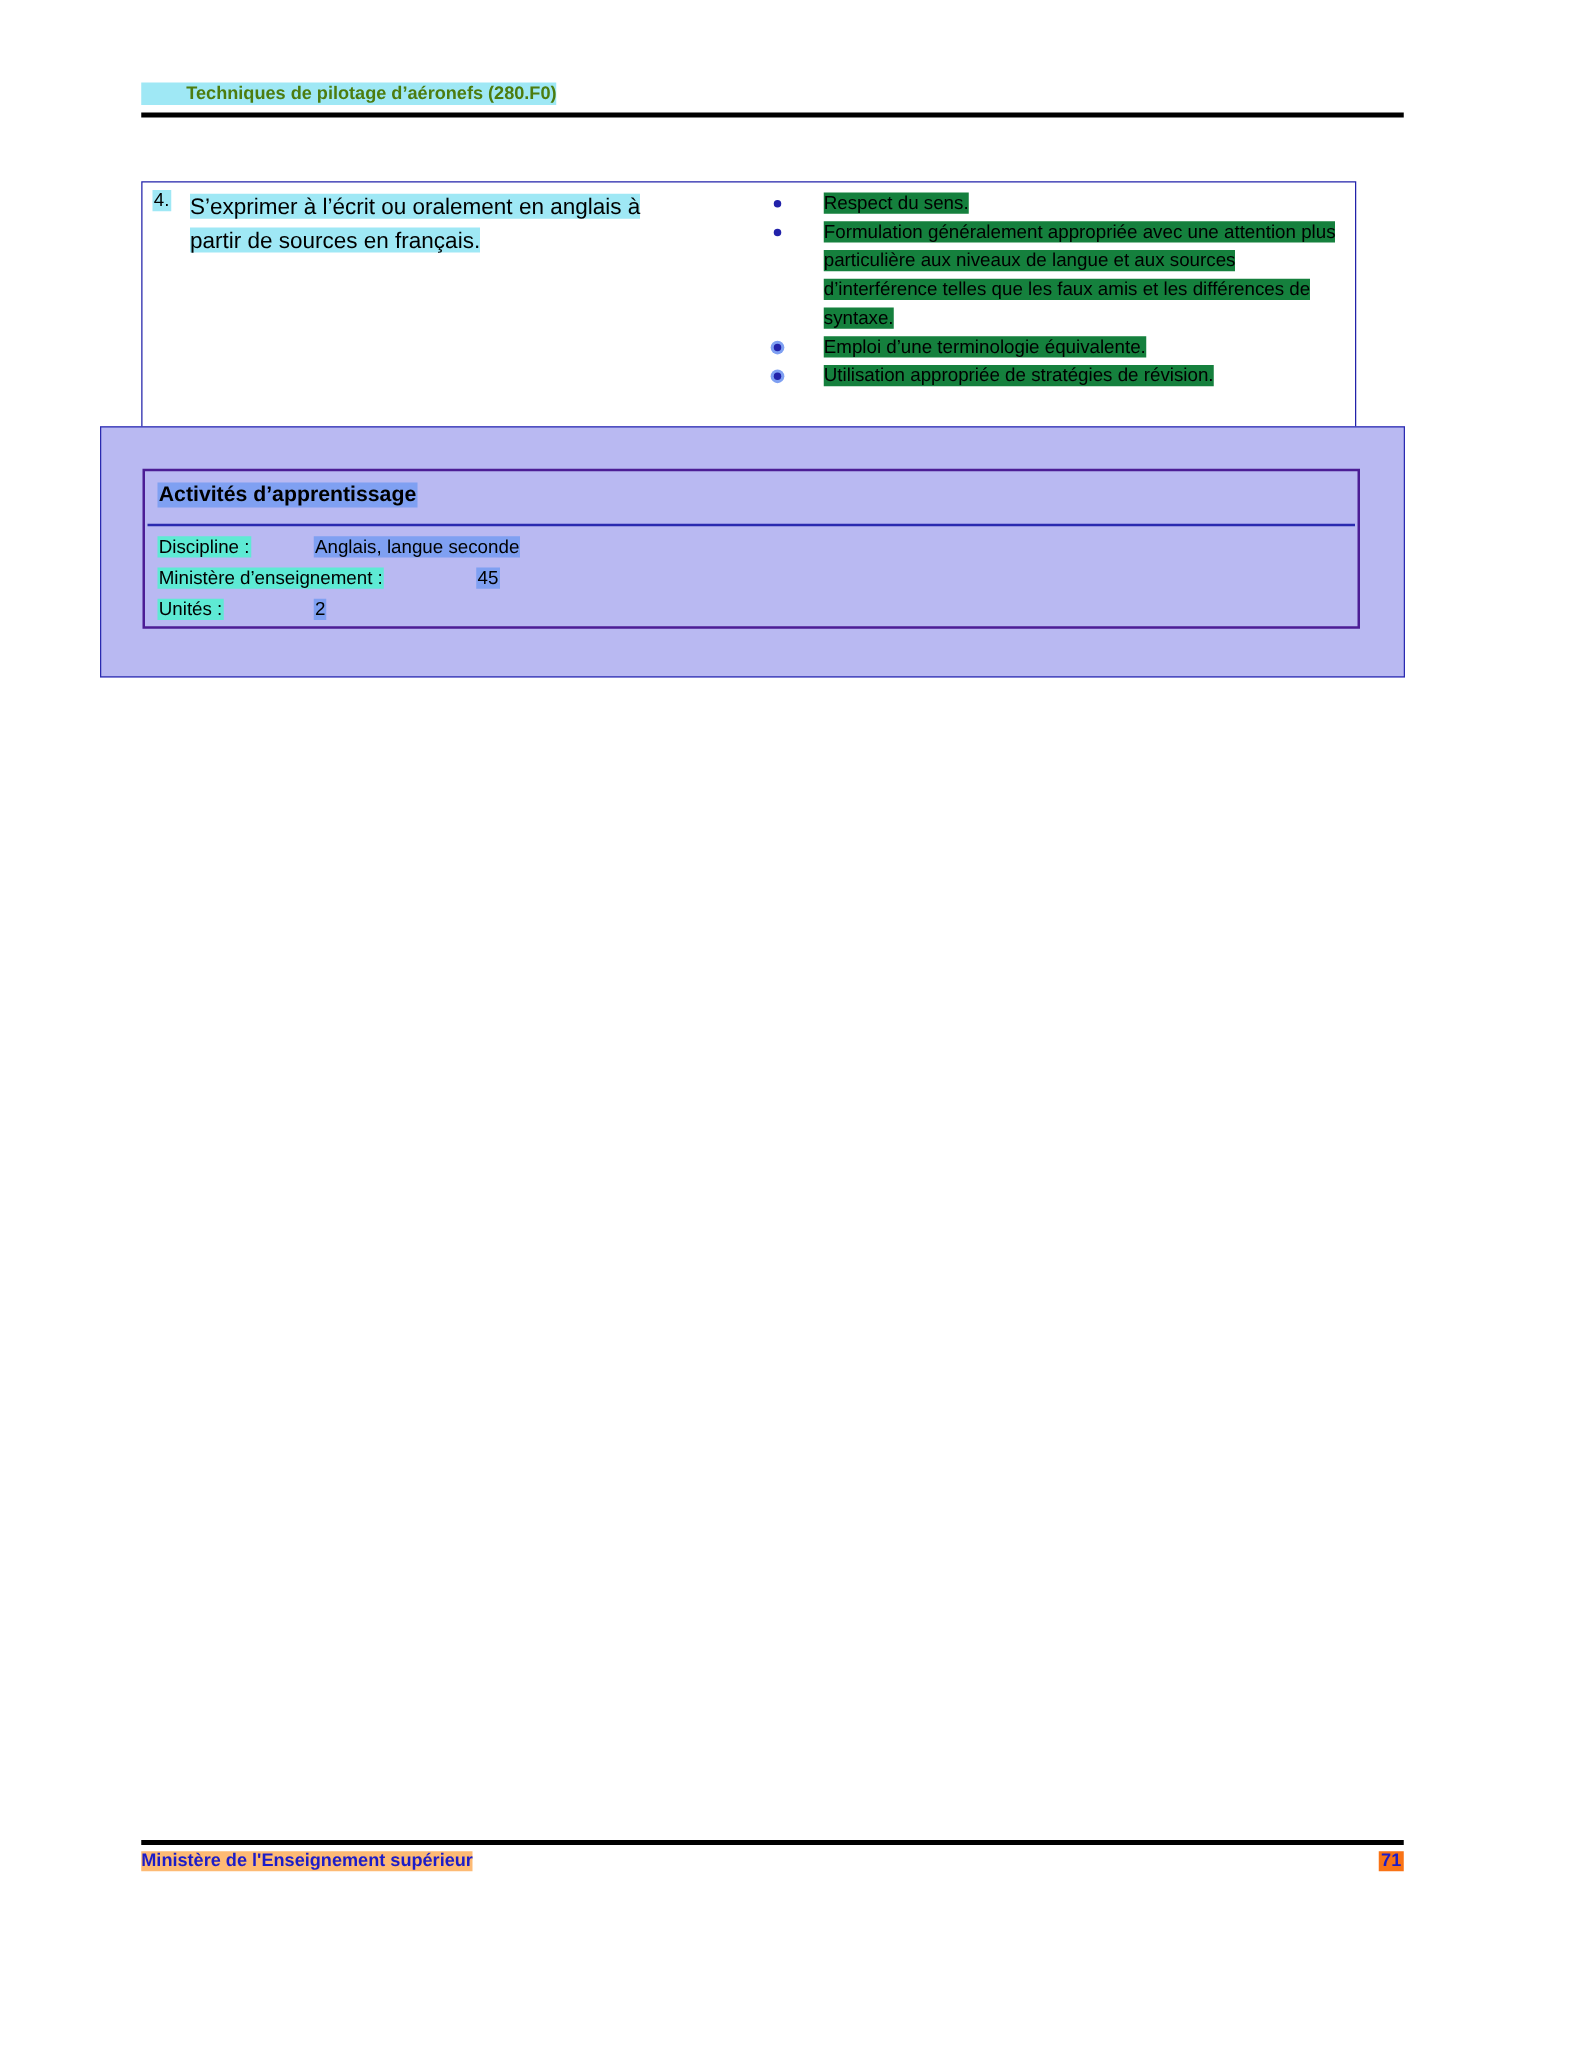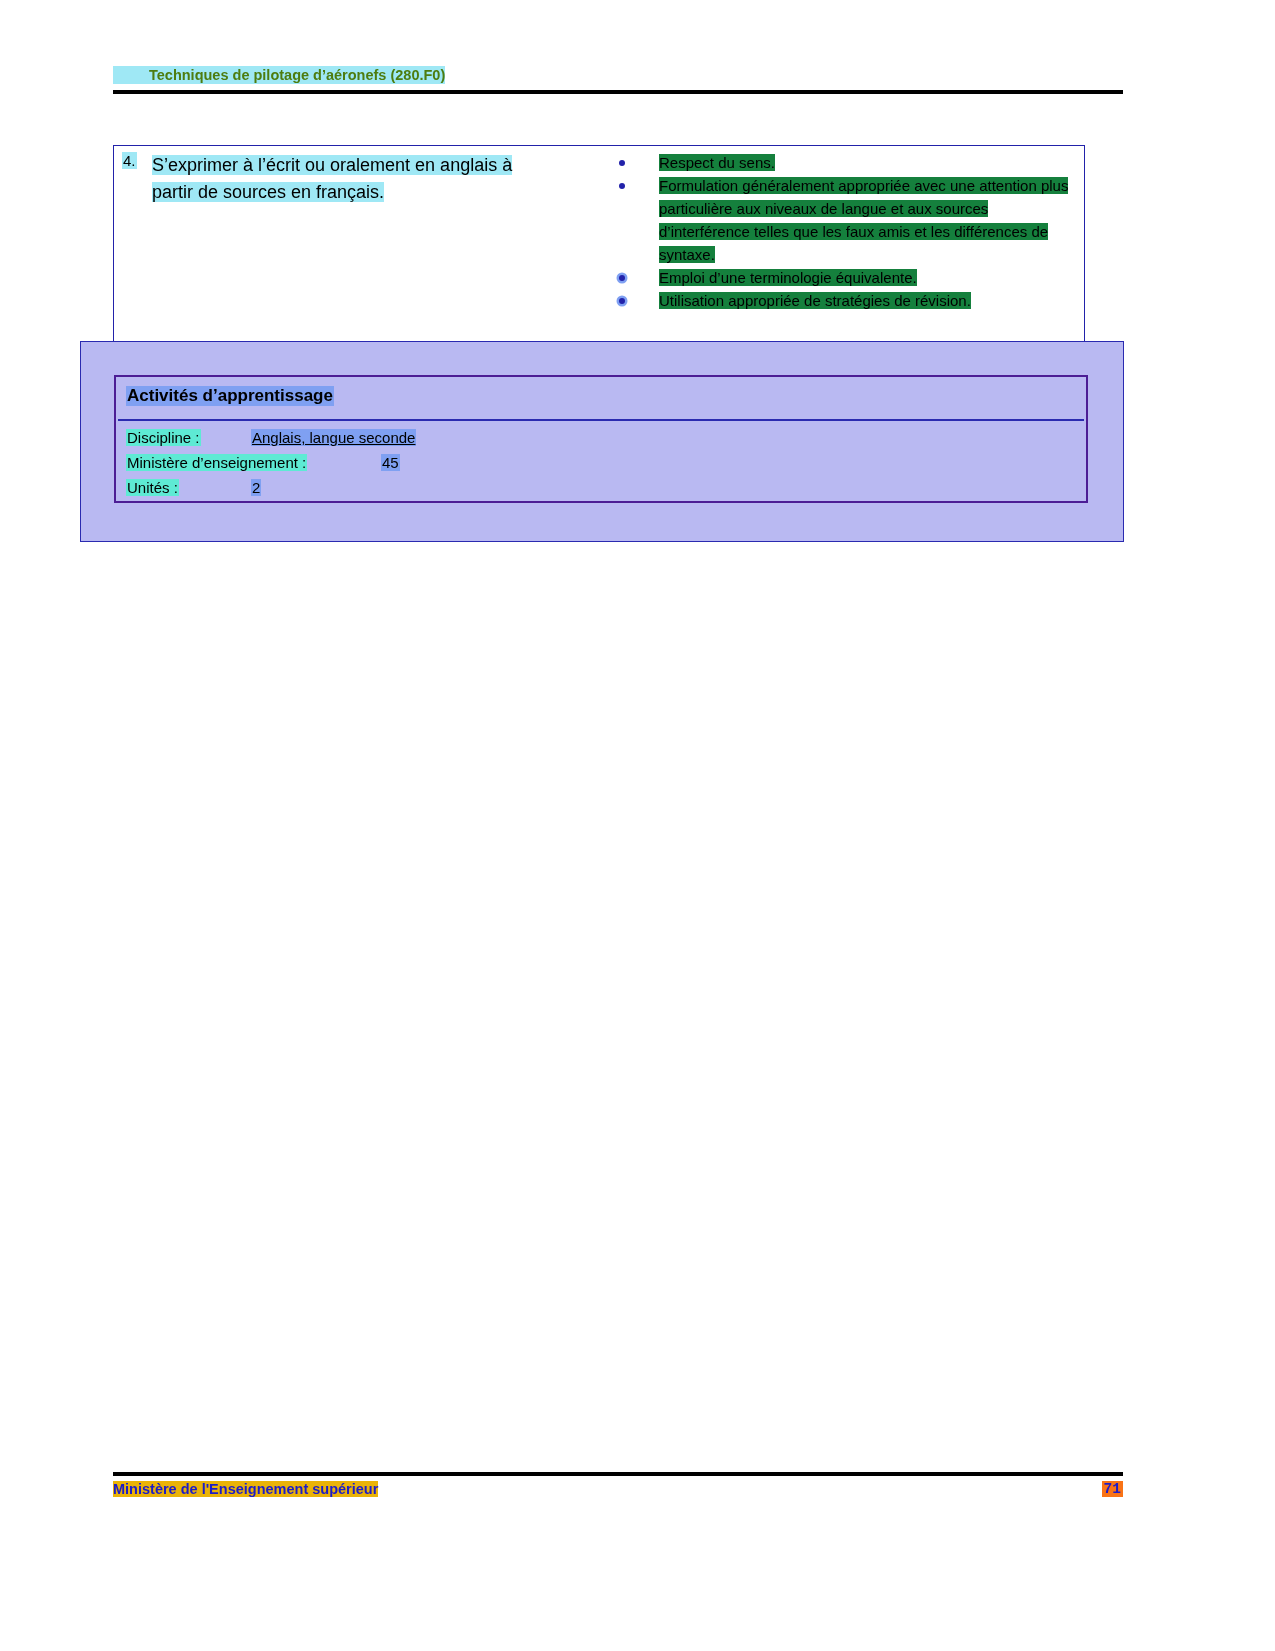--- a/index.html
+++ b/index.html
@@ -185,21 +185,21 @@
     top: 0;
     background: #5eead4;
     padding: 0 1px;
   }
   .act-value {
     position: absolute;
     top: 0;
     background: #7fa0f2;
     padding: 0 1px;
   }
-  .act-value.v-discipline { left: 125px; text-decoration: underline; }
+  .act-value.v-discipline { left: 125px; }
   .act-value.v-periods { left: 255px; }
   .act-value.v-units { left: 125px; }
 
   
   .footer-rule {
     position: absolute;
     left: 113px;
     top: 1472px;
     width: 1010px;
     height: 4px;
@@ -212,33 +212,32 @@
     width: 1010px;
     height: 22px;
   }
   .footer-left {
     position: absolute;
     left: 0;
     top: 0;
     font-size: 14.5px;
     font-weight: bold;
     color: #1c1cc8;
-    background: #eab308;
+    background: #fdba74;
     white-space: nowrap;
   }
   .footer-page {
     position: absolute;
     right: 0;
     top: 0;
     font-size: 14.5px;
     font-weight: bold;
     color: #1c1cc8;
     background: #f97316;
     padding: 0 2px;
-    font-family: Liberation Mono, monospace;
   }
 </style>
 </head>
 <body>
 
 <div class="page">
 
   <div class="header">
     <span class="header-title">Techniques de pilotage d’aéronefs (280.F0)</span>
   </div>

